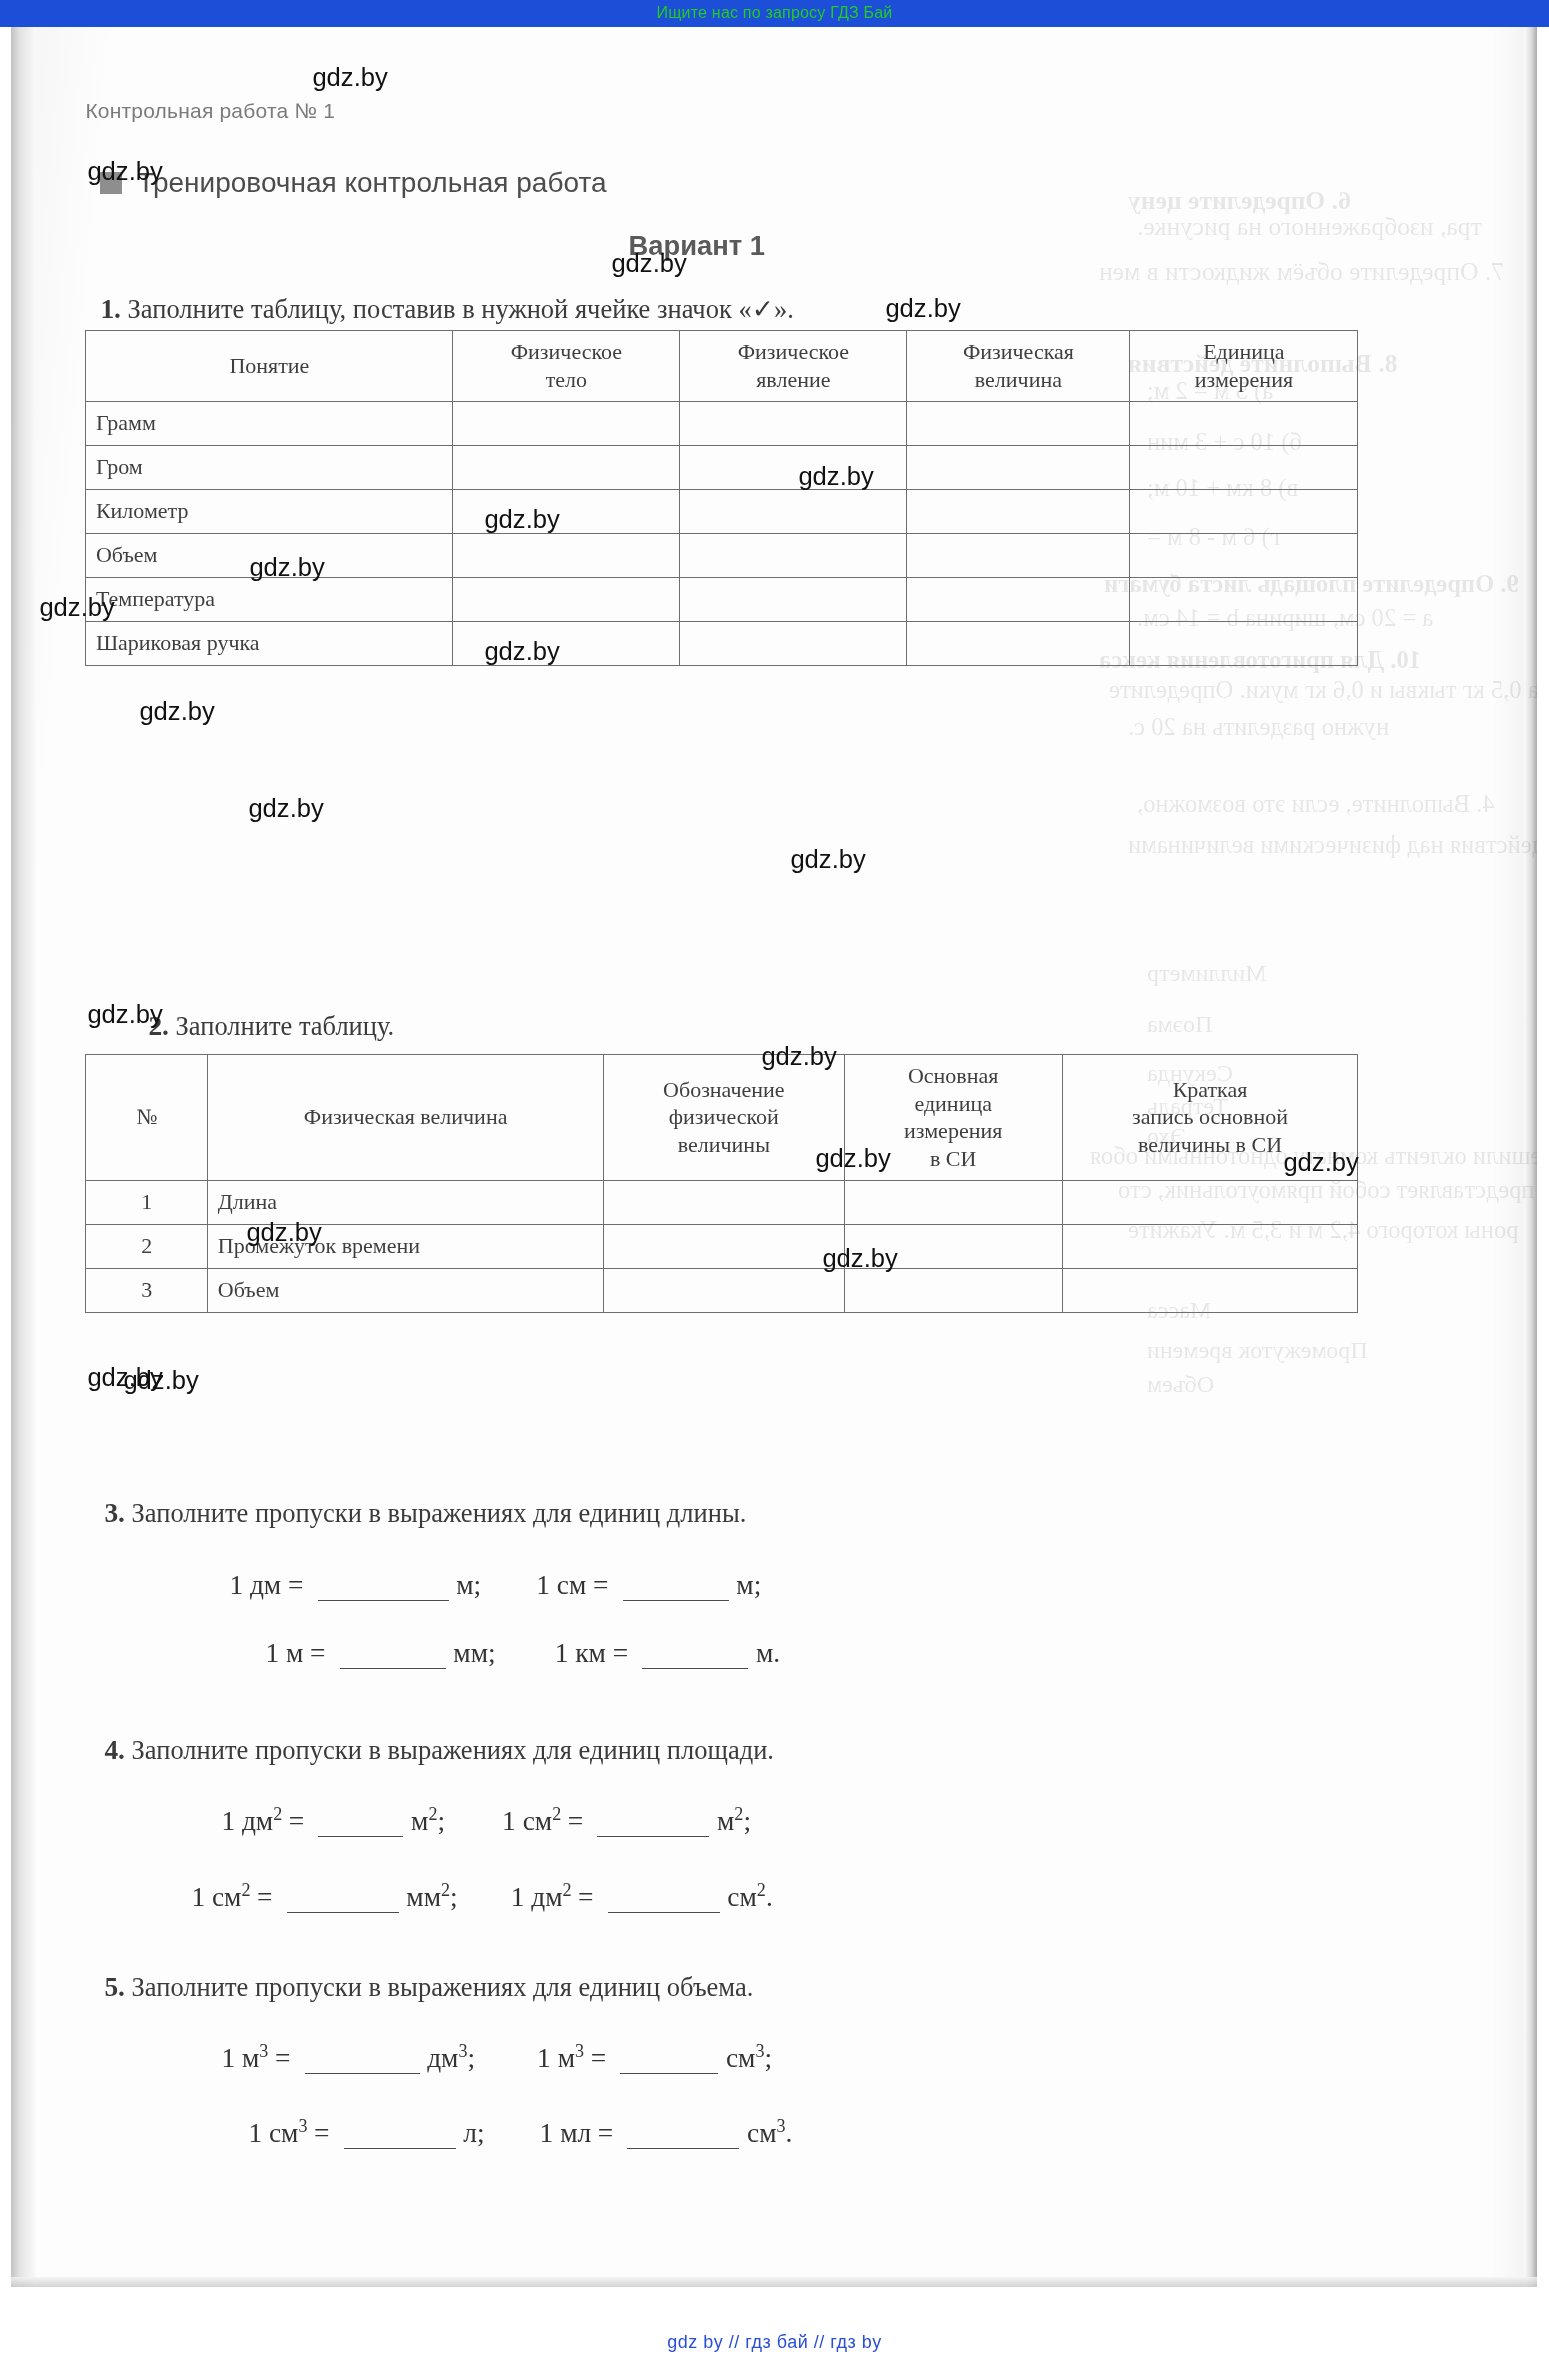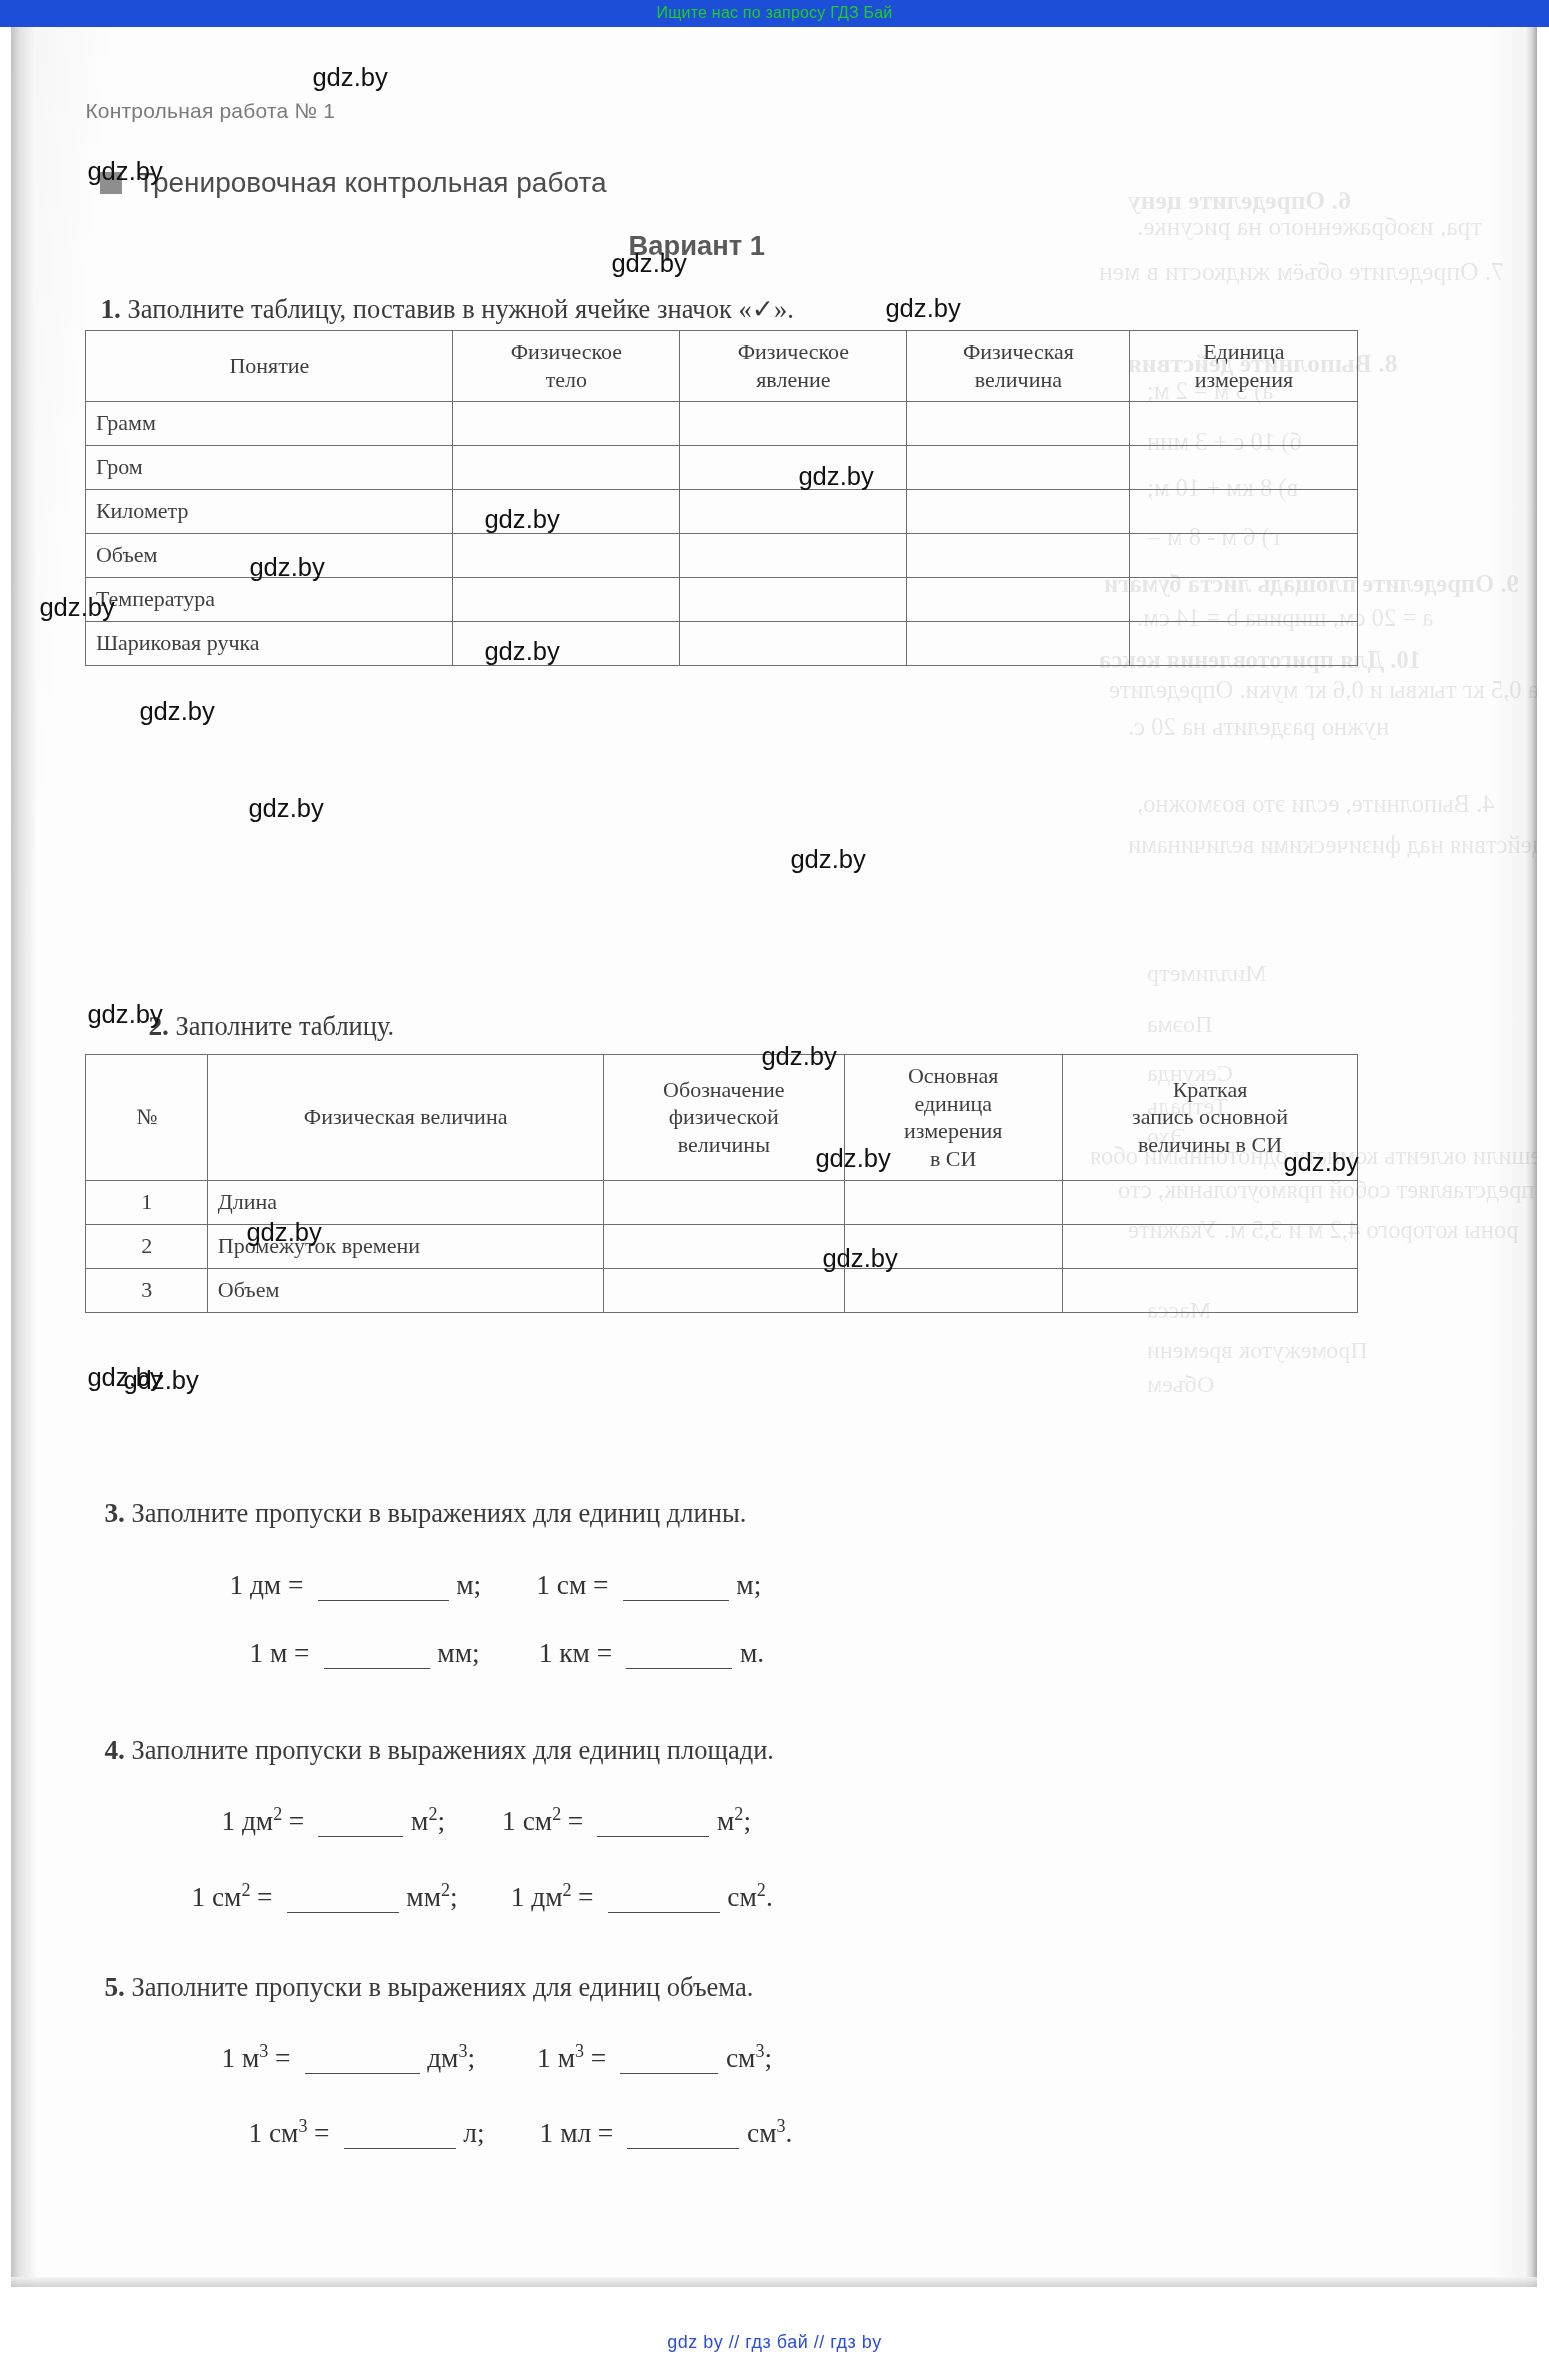--- a/index.html
+++ b/index.html
@@ -381,21 +381,21 @@
       <span class="blank" style="width:131px"></span>
       <span>м;</span>
     </span>
     <span class="expr">
       <span class="lead">1 см =</span>
       <span class="blank" style="width:106px"></span>
       <span>м;</span>
     </span>
   </div>
 
-  <div class="expr-row" style="left:238px; top:1611px; gap:59px;">
+  <div class="expr-row" style="left:254px; top:1611px; gap:59px;">
     <span class="expr">
       <span class="lead">1 м =</span>
       <span class="blank" style="width:106px"></span>
       <span>мм;</span>
     </span>
     <span class="expr">
       <span class="lead">1 км =</span>
       <span class="blank" style="width:106px"></span>
       <span>м.</span>
     </span>

